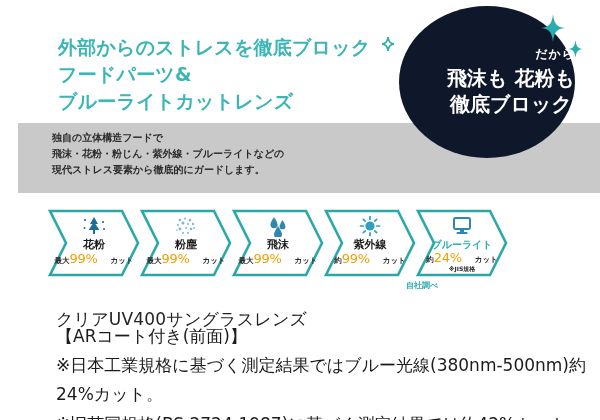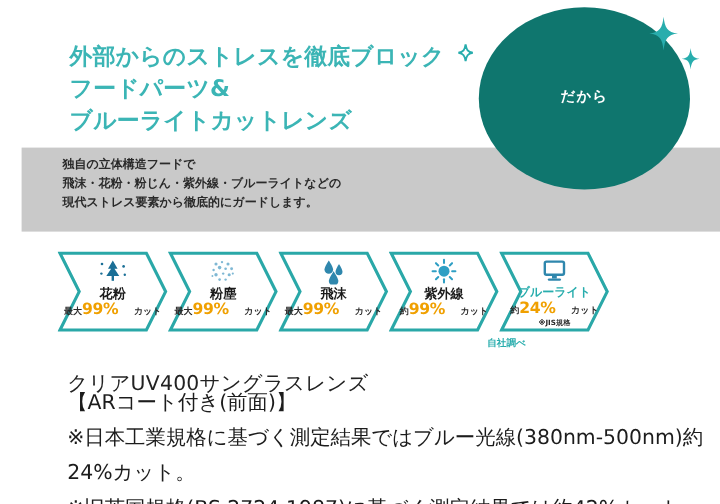--- a/index.html
+++ b/index.html
@@ -22,26 +22,26 @@
     letter-spacing:0.2px;
     white-space:pre-line;
     z-index:4;
   }
 
   
   .badge-circle {
     position:absolute;
     left:399px; top:6px;
     width:176px; height:152px;
-    background:#0f766e;
+    background:#0f172a;
     border-radius:50%;
     z-index:3;
     display:flex;
     flex-direction:column;
-    align-items:center;
+    align-items:flex-end;
     justify-content:center;
     color:#ffffff;
   }
   .badge-kicker {
     font-size:12px;
     font-weight:bold;
     letter-spacing:1px;
     margin-bottom:3px;
   }
   .badge-main {
@@ -113,21 +113,21 @@
     line-height:1.1;
   }
   .feat.bluelight .f-label { color:#28adad; font-size:10px; }
   .feat .f-rate {
     margin-top:1px;
     display:flex; align-items:baseline;
     line-height:1;
     white-space:nowrap;
   }
   .f-pre  { font-size:7.5px; font-weight:bold; color:#2a2a2a; }
-  .f-num  { font-size:13px;  font-weight:bold; color:#f0a000; letter-spacing:-0.3px; }
+  .f-num  { font-size:13px;  font-weight:normal; color:#f0a000; letter-spacing:-0.3px; }
   .f-suf  { font-size:7.5px; font-weight:bold; color:#2a2a2a; margin-left:13px; }
   .f-note { font-size:6px; font-weight:bold; color:#2a2a2a; margin-top:1px; }
 
   .selfnote {
     position:absolute;
     left:406px; top:280px;
     font-size:8px;
     font-weight:bold;
     color:#28adad;
     z-index:4;
@@ -152,20 +152,22 @@
     z-index:4;
   }
 </style>
 </head>
 <body>
 
 <div class="gray-box"></div>
 
 <div class="badge-circle">
   <div class="badge-kicker">だから</div>
+  <div class="badge-main">飛沫も 花粉も
+徹底ブロック</div>
 </div>
 
 <svg class="sparkle sp-a" viewBox="0 0 24 28">
   <path d="M12 0 C13 9 15 13 24 14 C15 15 13 19 12 28 C11 19 9 15 0 14 C9 13 11 9 12 0 Z" fill="#28adad"></path>
 </svg>
 <svg class="sparkle sp-b" viewBox="0 0 15 18">
   <path d="M7.5 0 C8.2 6 9.4 8.4 15 9 C9.4 9.6 8.2 12 7.5 18 C6.8 12 5.6 9.6 0 9 C5.6 8.4 6.8 6 7.5 0 Z" fill="#28adad"></path>
 </svg>
 <svg class="sparkle sp-c" viewBox="0 0 14 16">
   <path d="M7 1 C7.7 5.5 8.8 7.4 13 8 C8.8 8.6 7.7 10.5 7 15 C6.3 10.5 5.2 8.6 1 8 C5.2 7.4 6.3 5.5 7 1 Z" fill="none" stroke="#28adad" stroke-width="1.6"></path>

